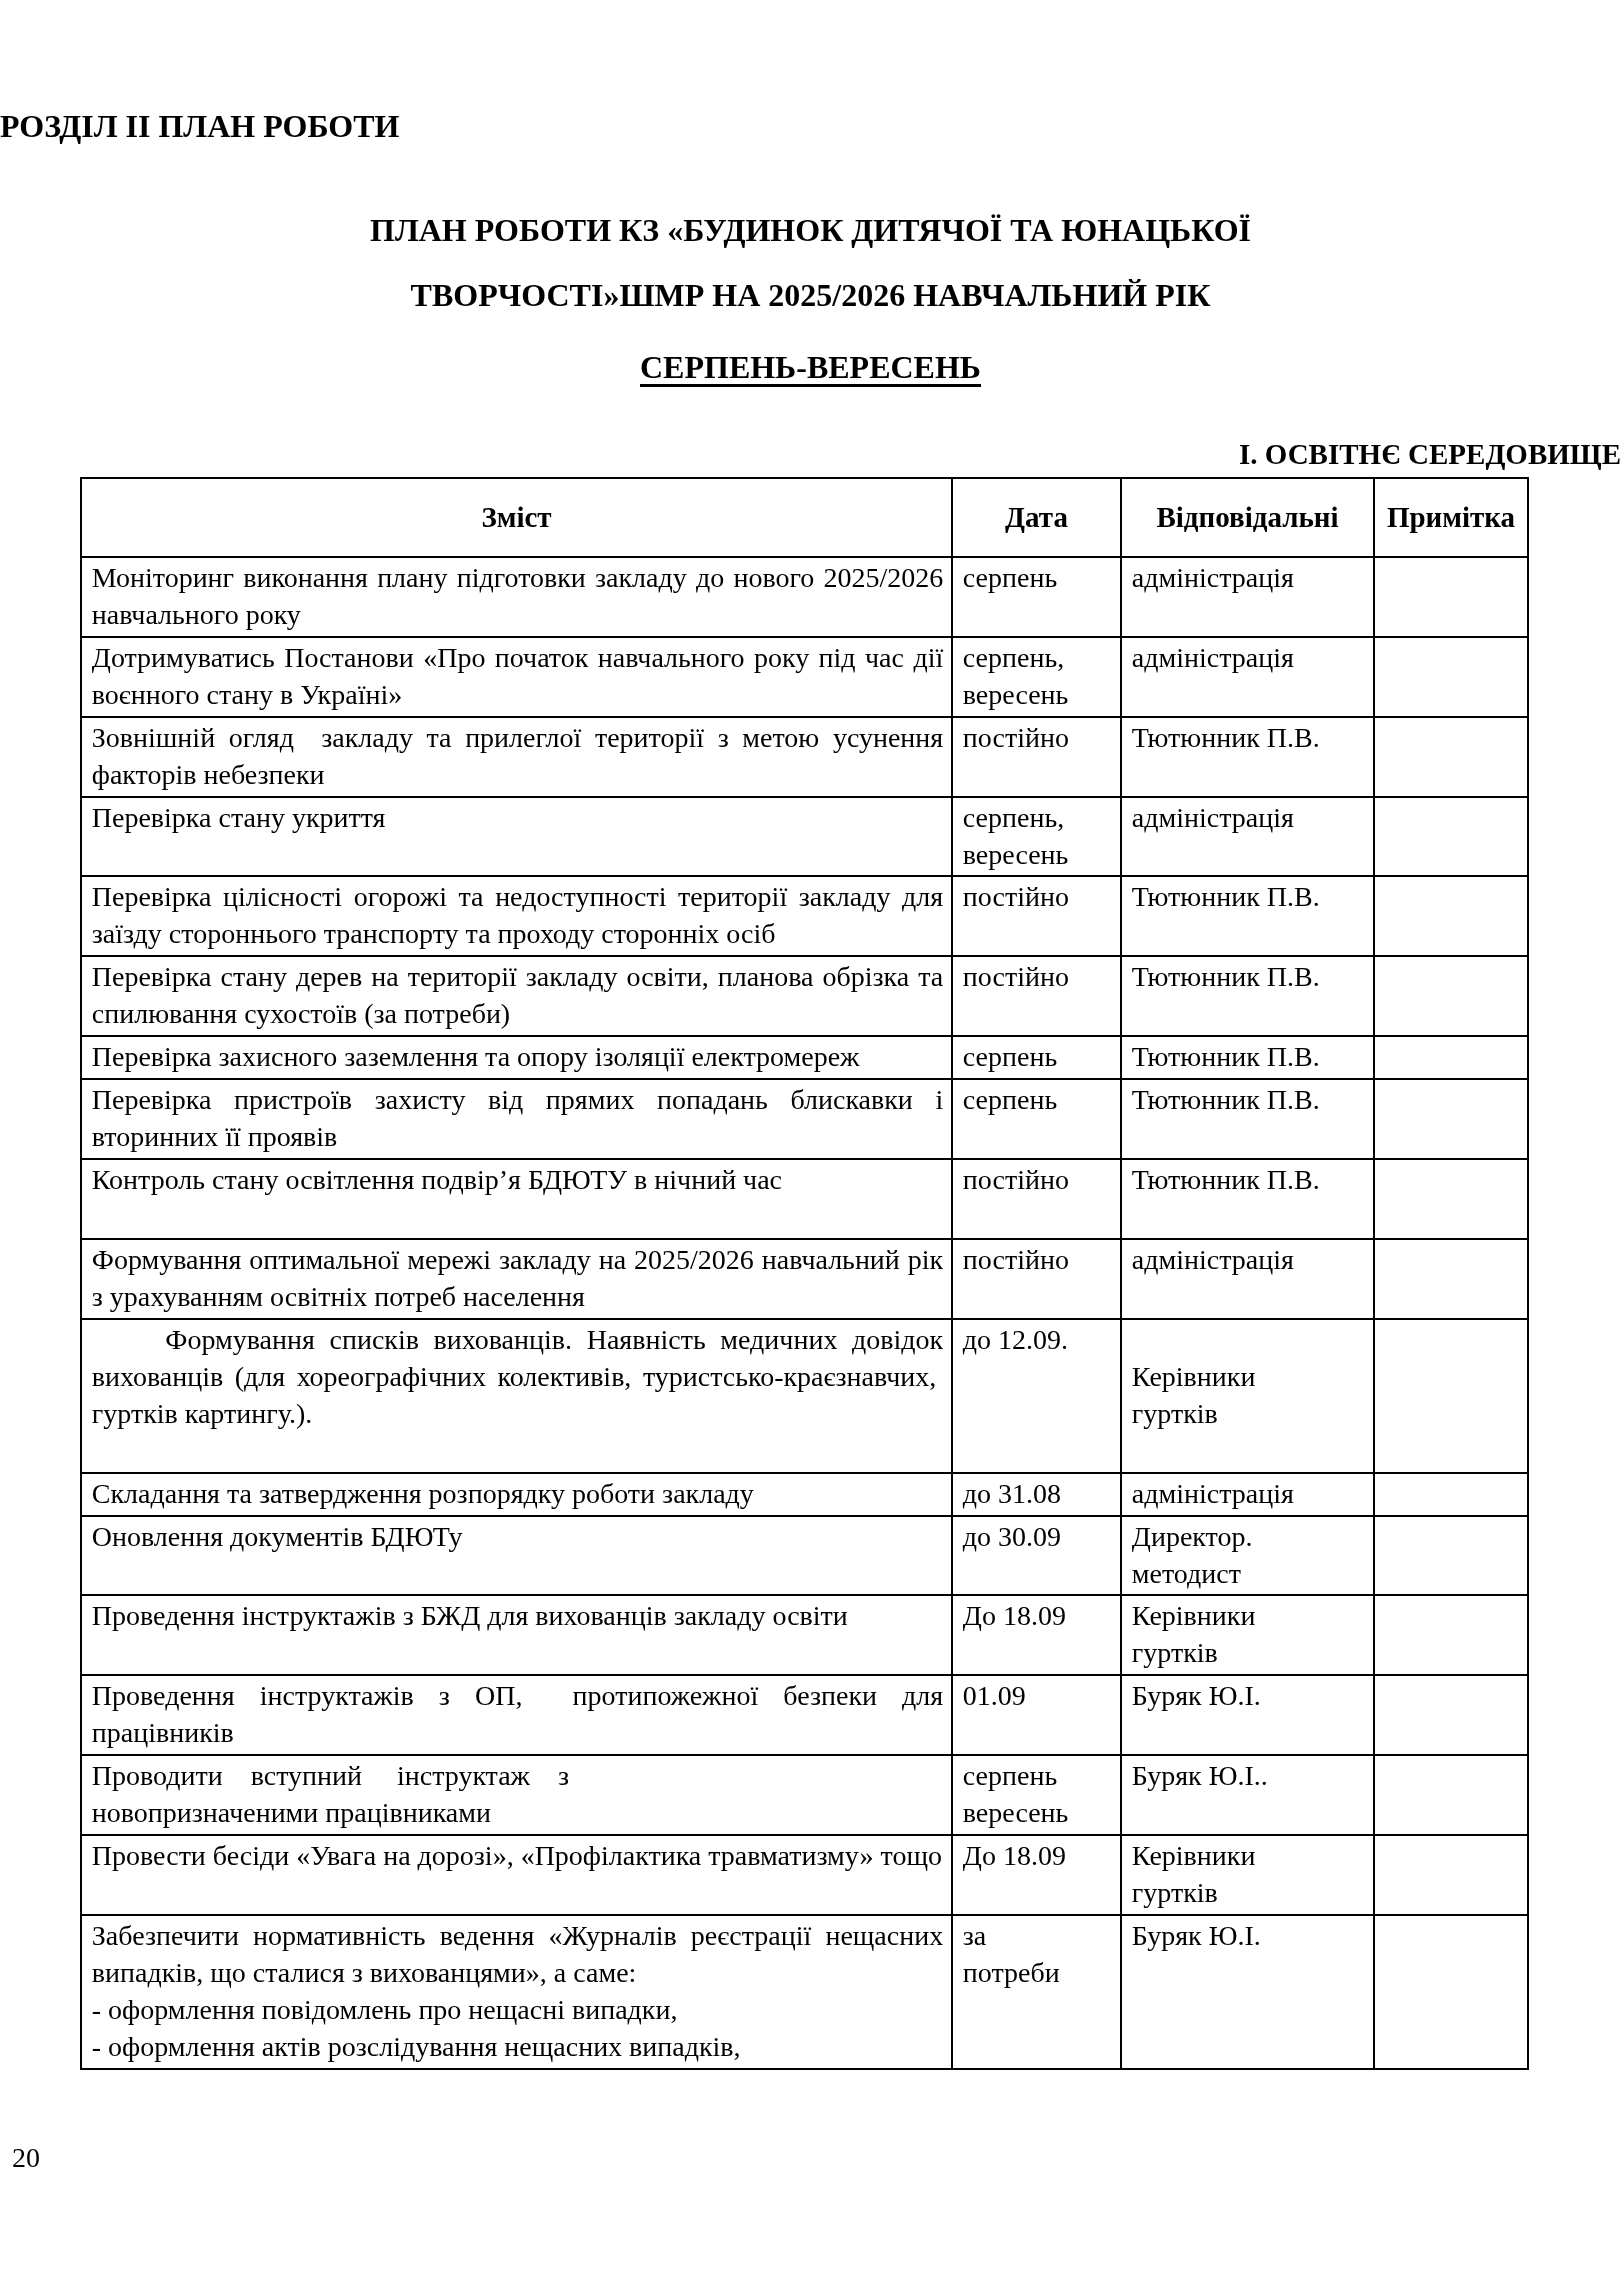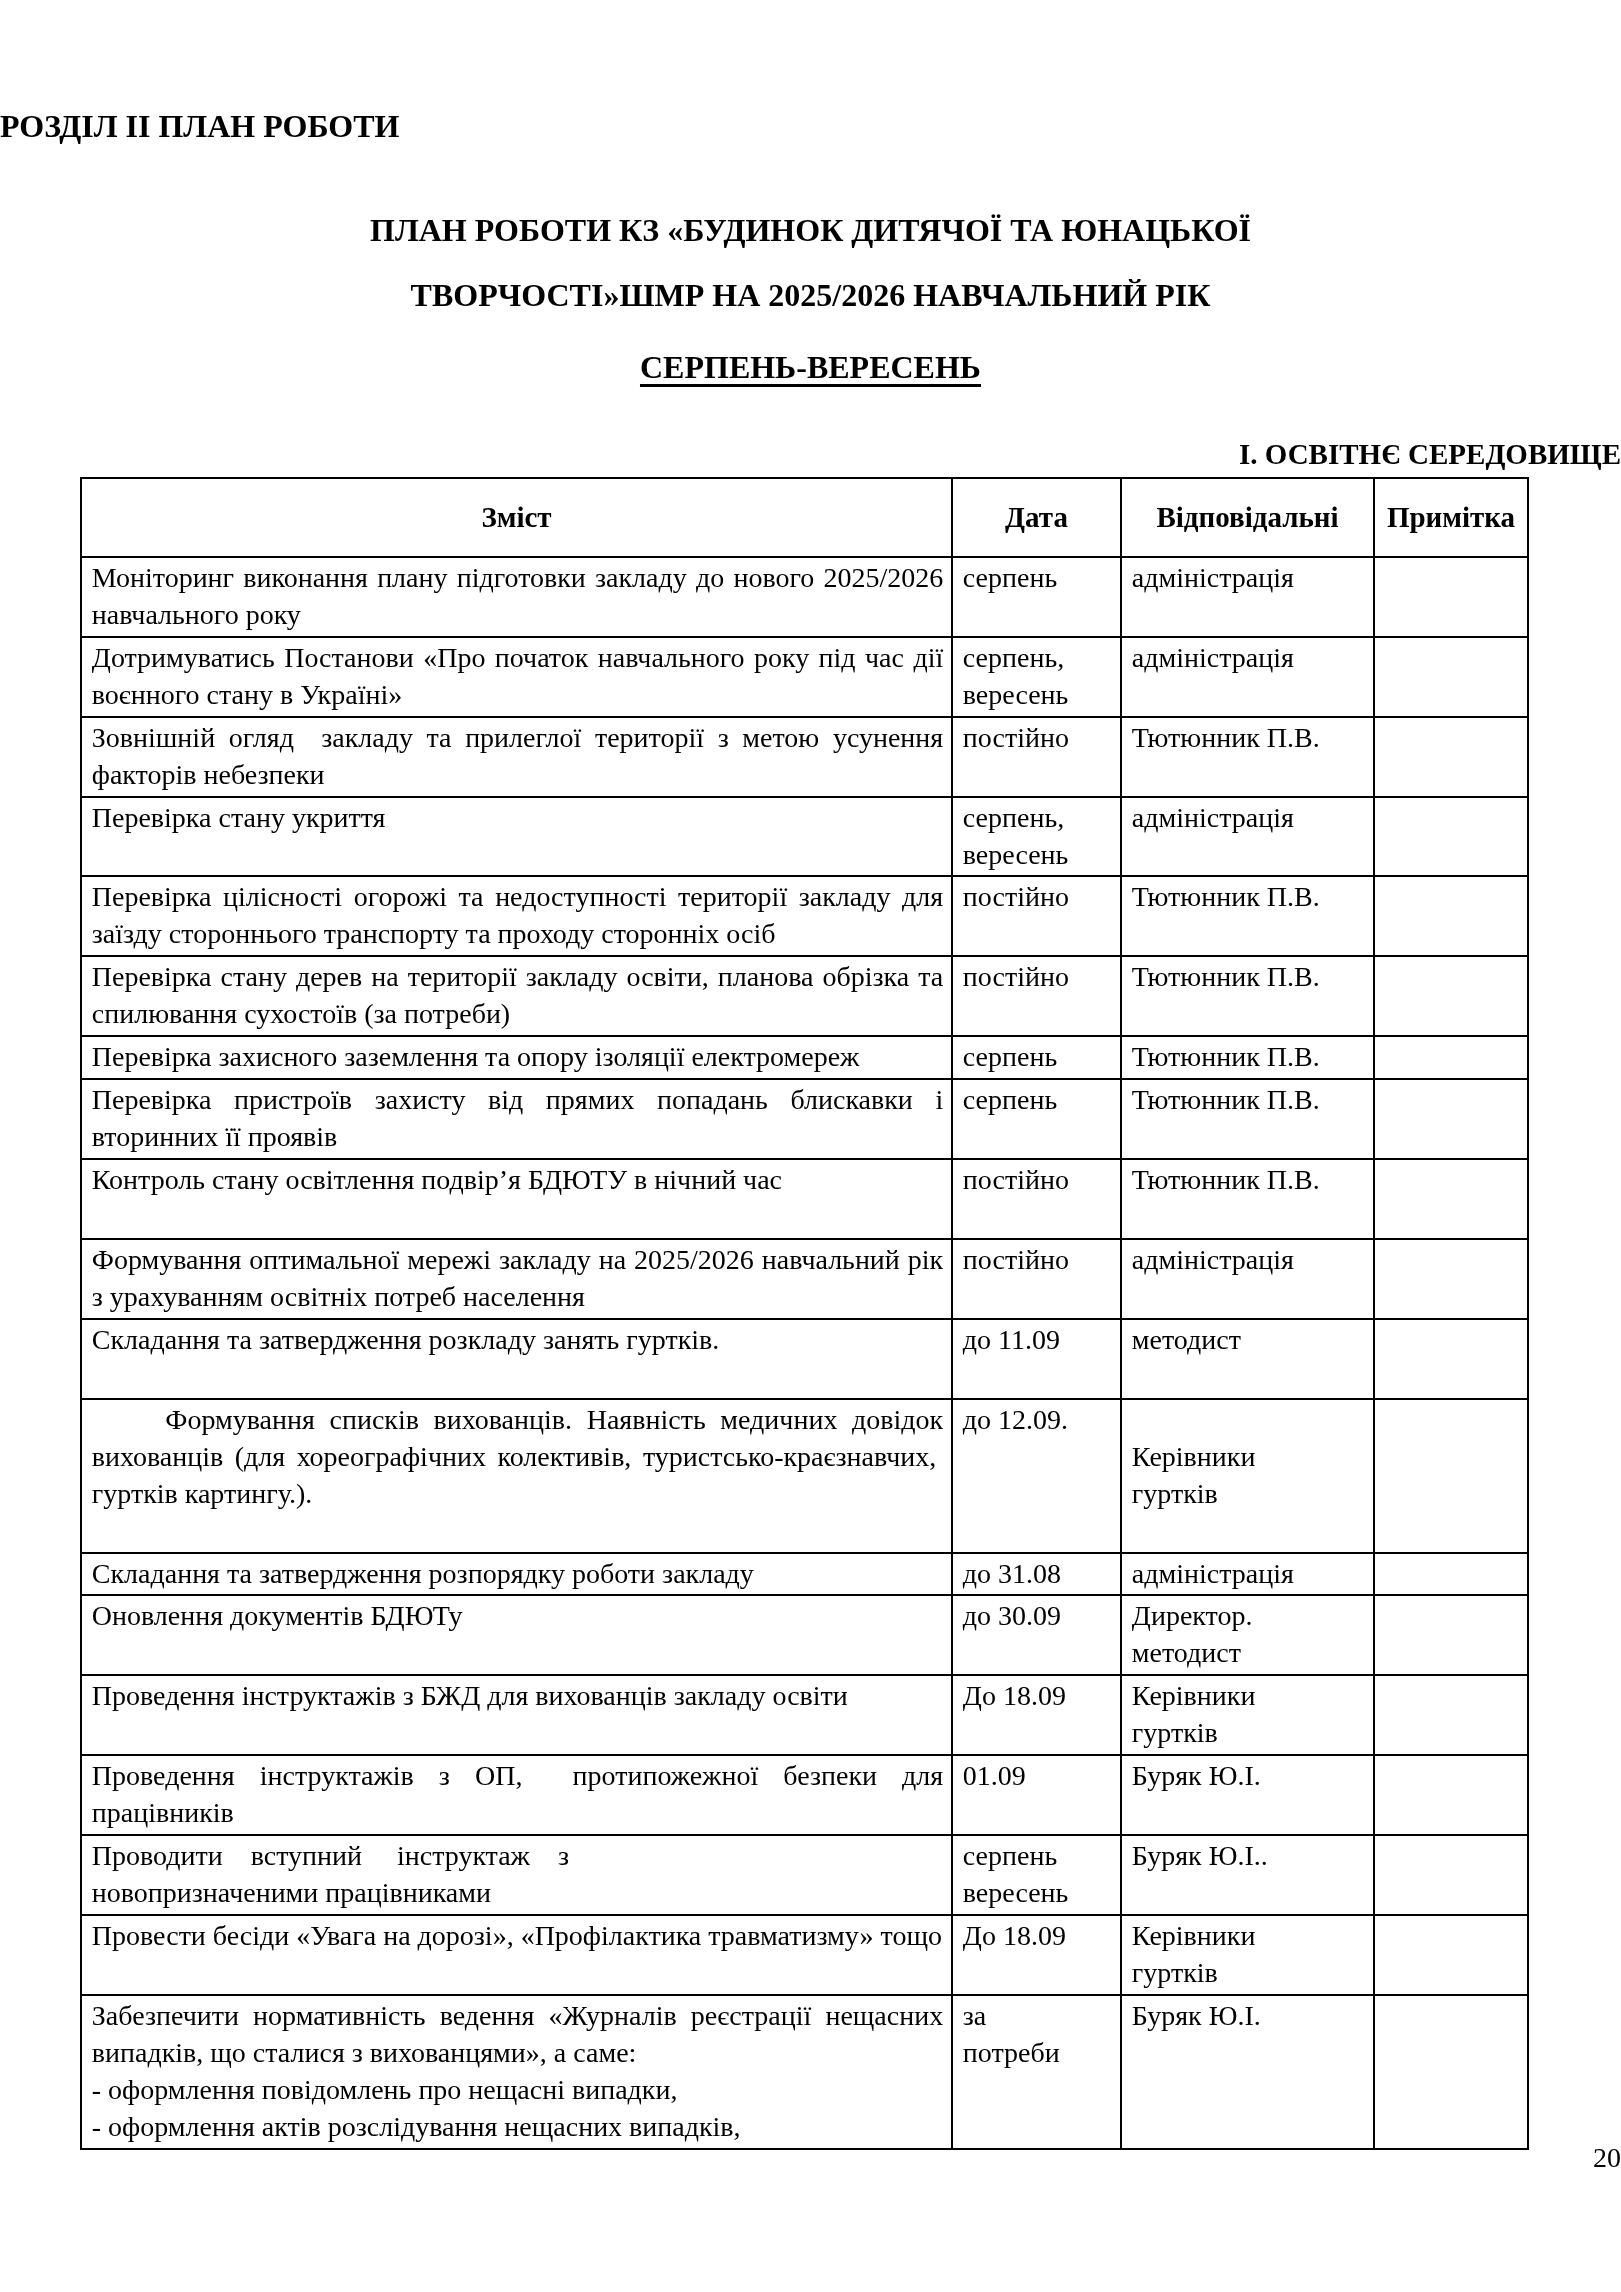--- a/index.html
+++ b/index.html
@@ -78,24 +78,24 @@
   }
   table.plan td {
     padding: 1px 7.8px 2.9px 9.8px;
     white-space: pre-line;
   }
   td.cell-content { text-align: justify; }
   td.cell-date,
   td.cell-responsible { text-align: left; }
   .page-number {
     position: absolute;
-    left: 0;
+    left: 12px;
     right: 0;
     top: 2142px;
-    text-align: right;
+    text-align: left;
     font-size: 28px;
   }
 </style>
 </head>
 <body>
 
 <div class="page">
 
   <h1 class="title-main">РОЗДІЛ ІІ ПЛАН РОБОТИ</h1>
 
@@ -179,27 +179,20 @@
           <td class="cell-responsible">Тютюнник П.В.</td>
           <td class="cell-note"></td>
         </tr>
         <tr>
           <td class="cell-content">Формування оптимальної мережі закладу на 2025/2026 навчальний рік з урахуванням освітніх потреб населення</td>
           <td class="cell-date">постійно</td>
           <td class="cell-responsible">адміністрація</td>
           <td class="cell-note"></td>
         </tr>
         <tr>
-          <td class="cell-content">Складання та затвердження розкладу занять гуртків.
-&nbsp;</td>
-          <td class="cell-date">до 11.09</td>
-          <td class="cell-responsible">методист</td>
-          <td class="cell-note"></td>
-        </tr>
-        <tr>
           <td class="cell-content">&nbsp;&nbsp;&nbsp;&nbsp;&nbsp;Формування списків вихованців. Наявність медичних довідок вихованців (для хореографічних колективів, туристсько-краєзнавчих,&nbsp; гуртків картингу.).
 &nbsp;</td>
           <td class="cell-date">до 12.09.</td>
           <td class="cell-responsible">
 Керівники
 гуртків</td>
           <td class="cell-note"></td>
         </tr>
         <tr>
           <td class="cell-content">Складання та затвердження розпорядку роботи закладу</td>

